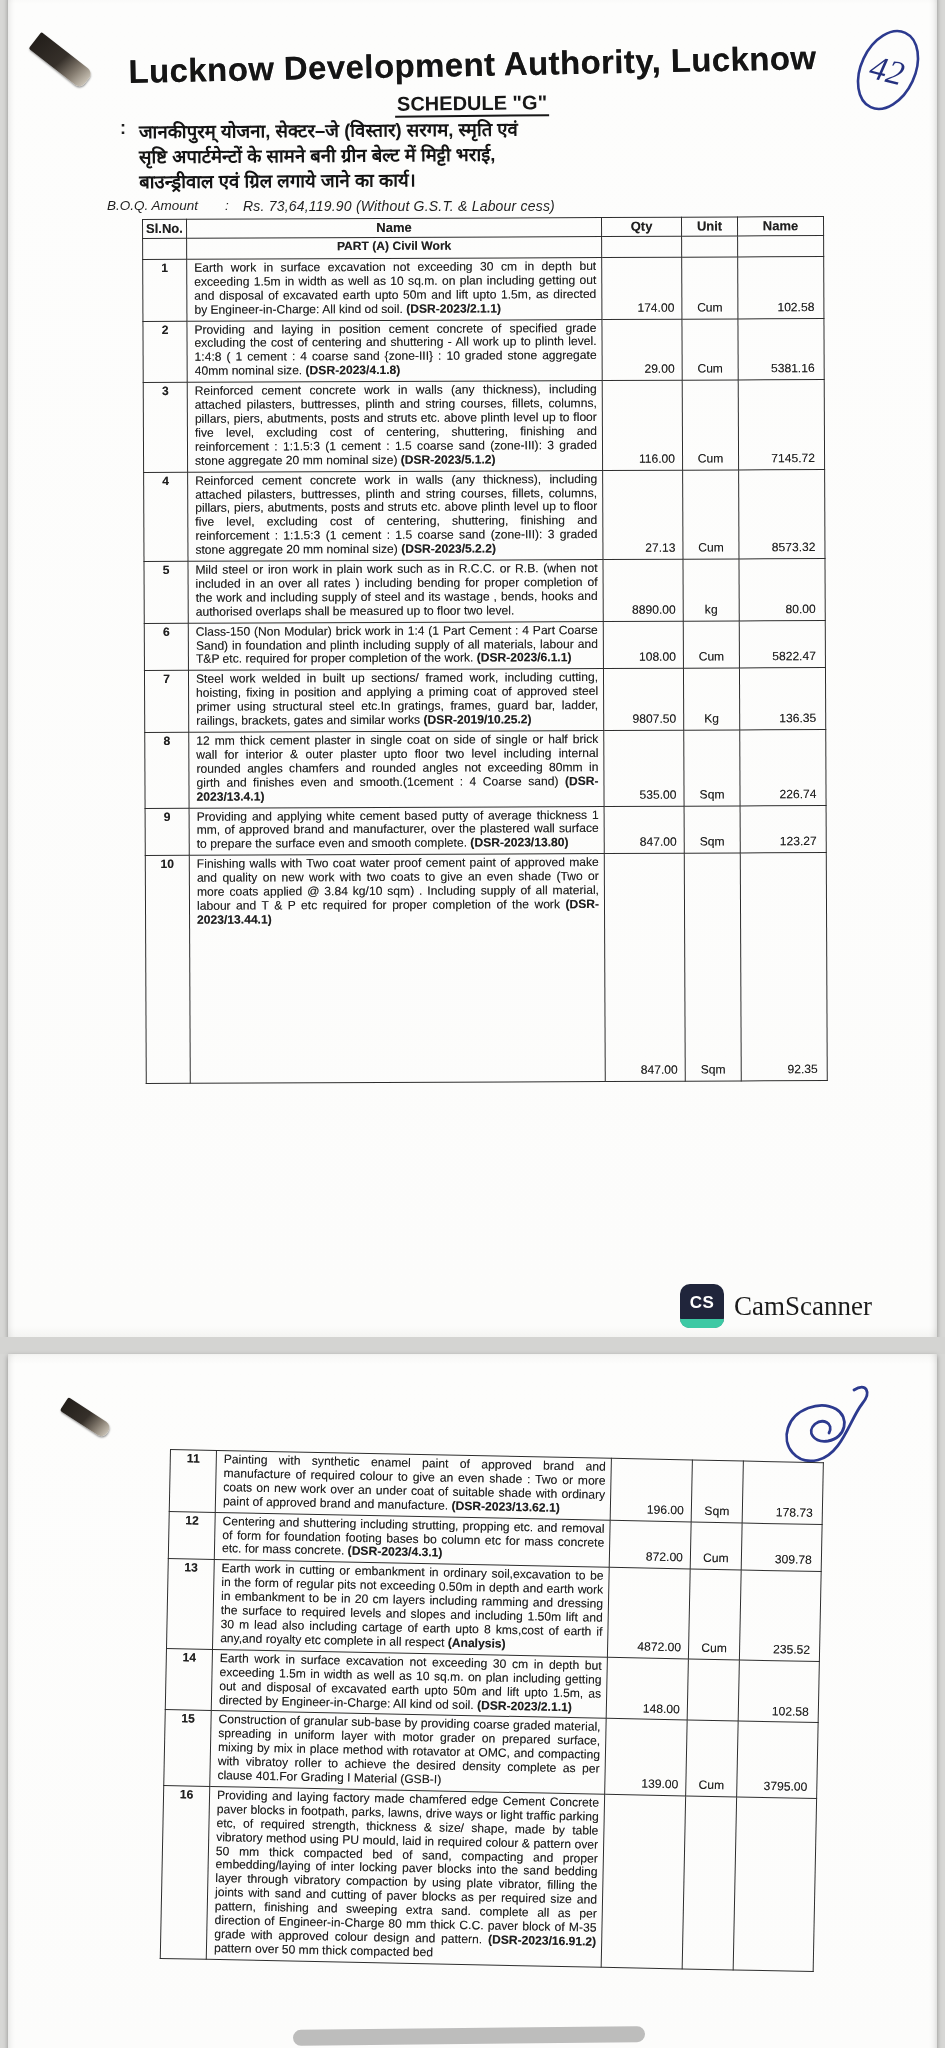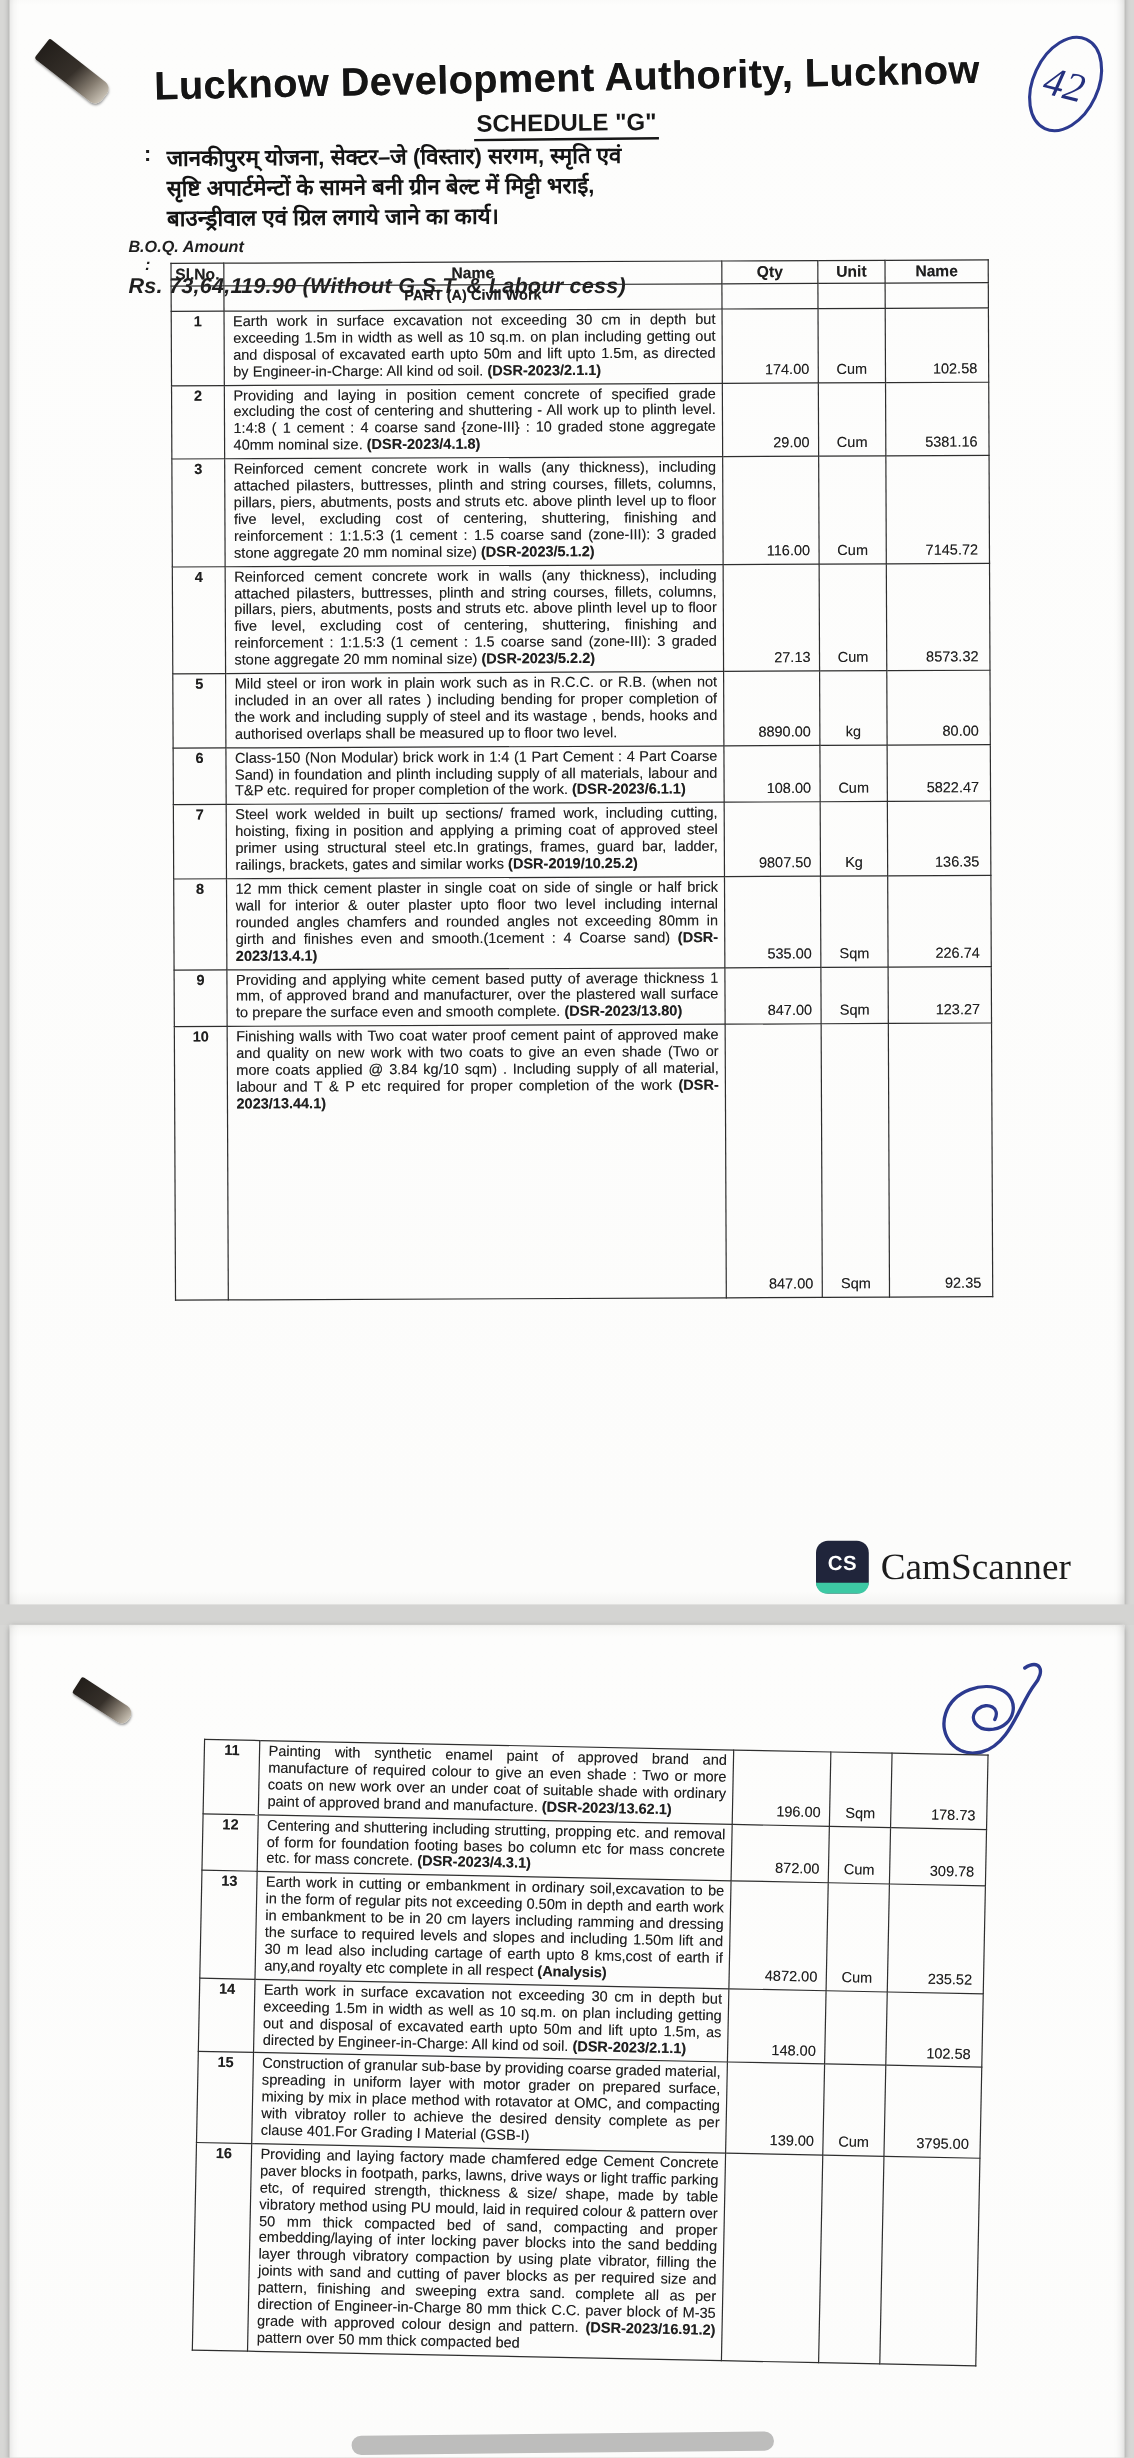--- a/index.html
+++ b/index.html
@@ -27,24 +27,24 @@
   }
   .schedule-wrap{position:absolute;top:98px;left:0;width:100%;text-align:center;}
   .schedule{
     display:inline-block;font-size:20px;font-weight:bold;color:#171717;
     border-bottom:2.5px solid #171717;padding:0 2px 0 2px;transform:rotate(-.6deg);
   }
   .work-row{position:absolute;top:124px;left:99px;width:780px;display:flex;}
   .work-label{width:104px;font-size:18px;font-weight:bold;color:#1a1a1a;flex:none;}
   .work-colon{width:32px;font-size:18px;font-weight:bold;flex:none;text-align:center;}
   .work-lines{font-size:18.5px;font-weight:bold;line-height:25px;color:#141414;transform:rotate(-.4deg);}
-  .boq-row{position:absolute;top:204px;left:99px;width:720px;display:flex;font-style:italic;font-weight:bold;flex-direction:column;}
+  .boq-row{position:absolute;top:204px;left:99px;width:720px;display:flex;font-style:italic;font-weight:normal;}
   .boq-label{width:104px;font-size:13.5px;flex:none;}
   .boq-colon{width:32px;flex:none;text-align:center;font-size:13.5px;}
-  .boq-value{font-size:18px;letter-spacing:.2px;}
+  .boq-value{font-size:14px;letter-spacing:.2px;}
 
   
   table.boq{border-collapse:collapse;position:absolute;table-layout:fixed;background:transparent;}
   table.boq td,table.boq th{
     border:1px solid #2e2e2e;font-size:12.1px;line-height:13.9px;
     overflow:hidden;text-shadow:0 0 .4px rgba(0,0,0,.45);
   }
   .t1{left:134px;top:225px;width:681px;transform:rotate(-.25deg);transform-origin:top left;}
   .t2{left:162px;top:95px;width:653px;transform:rotate(1.15deg);transform-origin:top left;}
   .t2 td{font-size:11.8px;line-height:13.3px;}
@@ -60,21 +60,21 @@
   .part-row td{height:17px;}
 
   
   .camscanner{position:absolute;left:672px;top:1290px;display:flex;align-items:center;gap:10px;}
   .cs-badge{
     width:44px;height:44px;border-radius:10px;background:#20253b;position:relative;flex:none;
     display:flex;align-items:center;justify-content:center;
   }
   .cs-badge span{color:#fff;font-weight:bold;font-size:17px;letter-spacing:.5px;margin-top:-7px;}
   .cs-strip{position:absolute;bottom:0;left:0;width:100%;height:9px;background:#3dc9a4;border-radius:0 0 10px 10px;}
-  .cs-word{font-family:"Liberation Serif","DejaVu Serif",serif;font-size:31px;color:#1c1c1c;}
+  .cs-word{font-family:"Liberation Serif","DejaVu Serif",serif;font-size:27px;color:#1c1c1c;}
 
   
   .ink{position:absolute;}
   .pagenum-42{left:834px;top:28px;width:92px;height:96px;}
   .scribble{left:768px;top:24px;width:100px;height:100px;}
   .clip-mark{
     position:absolute;border-radius:2px 7px 7px 2px;
     background:linear-gradient(100deg,#221e1a 0%,#36302a 50%,#847b6f 76%,#cfc8bb 100%);
     box-shadow:1px 1px 2px rgba(0,0,0,.4);
   }

